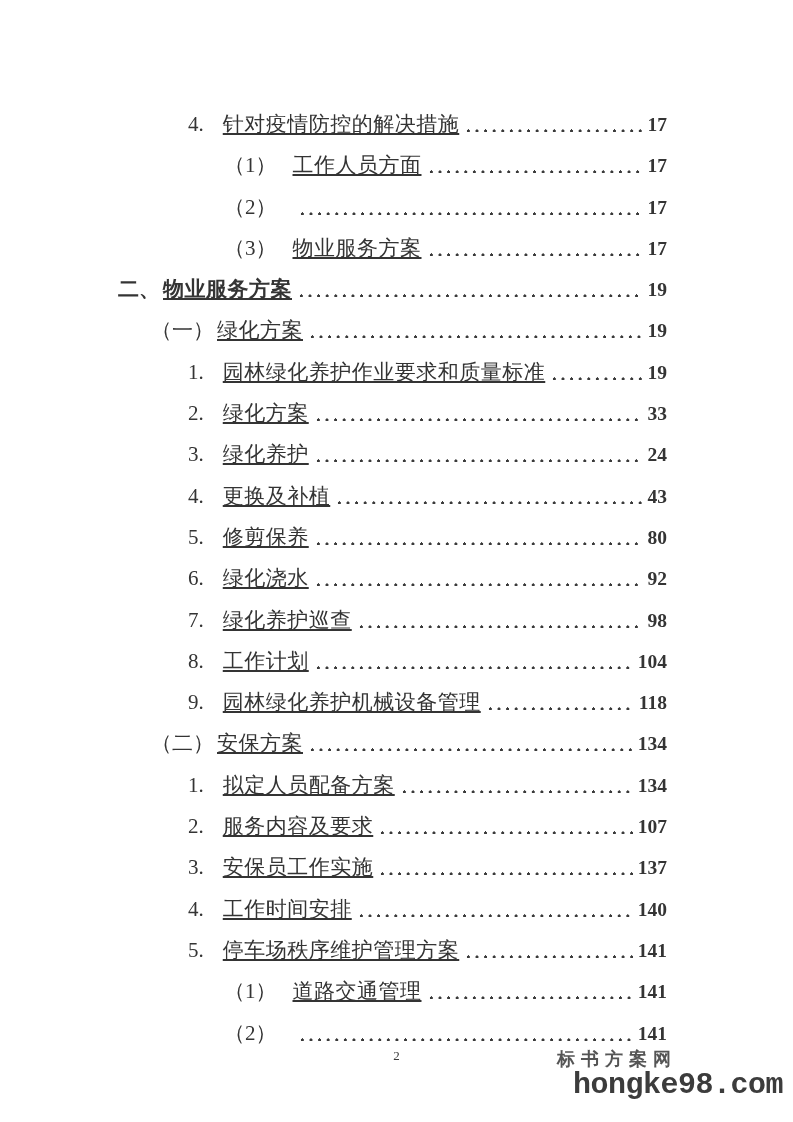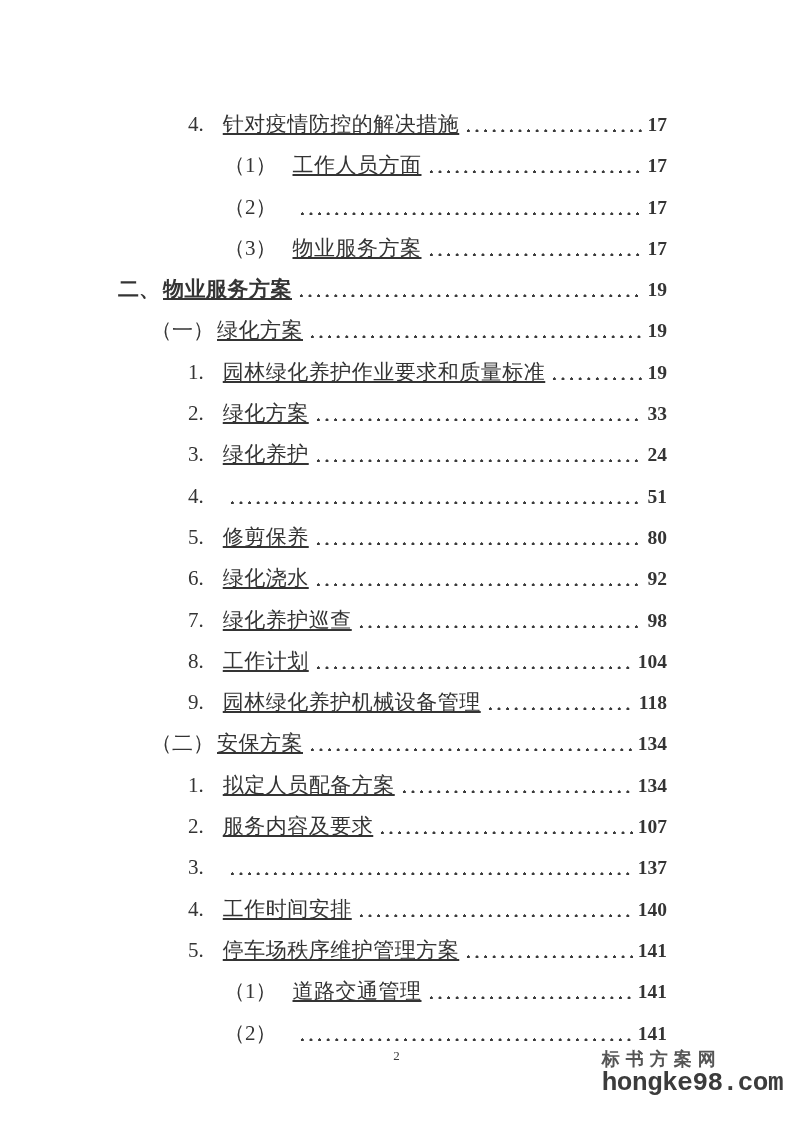--- a/index.html
+++ b/index.html
@@ -69,25 +69,26 @@
     line-height: 1.0;
   }
   .wm-name {
     font-size: 18px;
     font-weight: bold;
     letter-spacing: 6px;
     margin-right: 21px;
     display: block;
   }
   .wm-url {
-    font-size: 26px;
+    font-size: 30px;
     font-weight: bold;
     letter-spacing: -0.5px;
     display: block;
     margin-top: 1px;
+    margin-left: 16px;
   }
 </style>
 </head>
 <body style="background: rgb(255, 255, 255); color: rgb(52, 52, 52);">
 
 <div class="toc" id="toc">
     <div class="toc-row lvl3">
     <span class="num">4.</span>
     <span class="title">针对疫情防控的解决措施</span>
     <span class="leader"></span>
@@ -135,22 +136,23 @@
     <span class="page">33</span>
   </div>
     <div class="toc-row lvl3">
     <span class="num">3.</span>
     <span class="title">绿化养护</span>
     <span class="leader"></span>
     <span class="page">24</span>
   </div>
     <div class="toc-row lvl3">
     <span class="num">4.</span>
-    <span class="leader"></span>
-    <span class="page">51</span>
+    <span class="title">更换及补植</span>
+    <span class="leader"></span>
+    <span class="page">43</span>
   </div>
     <div class="toc-row lvl3">
     <span class="num">5.</span>
     <span class="title">修剪保养</span>
     <span class="leader"></span>
     <span class="page">80</span>
   </div>
     <div class="toc-row lvl3">
     <span class="num">6.</span>
     <span class="title">绿化浇水</span>
@@ -188,20 +190,21 @@
     <span class="page">134</span>
   </div>
     <div class="toc-row lvl3">
     <span class="num">2.</span>
     <span class="title">服务内容及要求</span>
     <span class="leader"></span>
     <span class="page">107</span>
   </div>
     <div class="toc-row lvl3">
     <span class="num">3.</span>
+    <span class="title">安保员工作实施</span>
     <span class="leader"></span>
     <span class="page">137</span>
   </div>
     <div class="toc-row lvl3">
     <span class="num">4.</span>
     <span class="title">工作时间安排</span>
     <span class="leader"></span>
     <span class="page">140</span>
   </div>
     <div class="toc-row lvl3">

